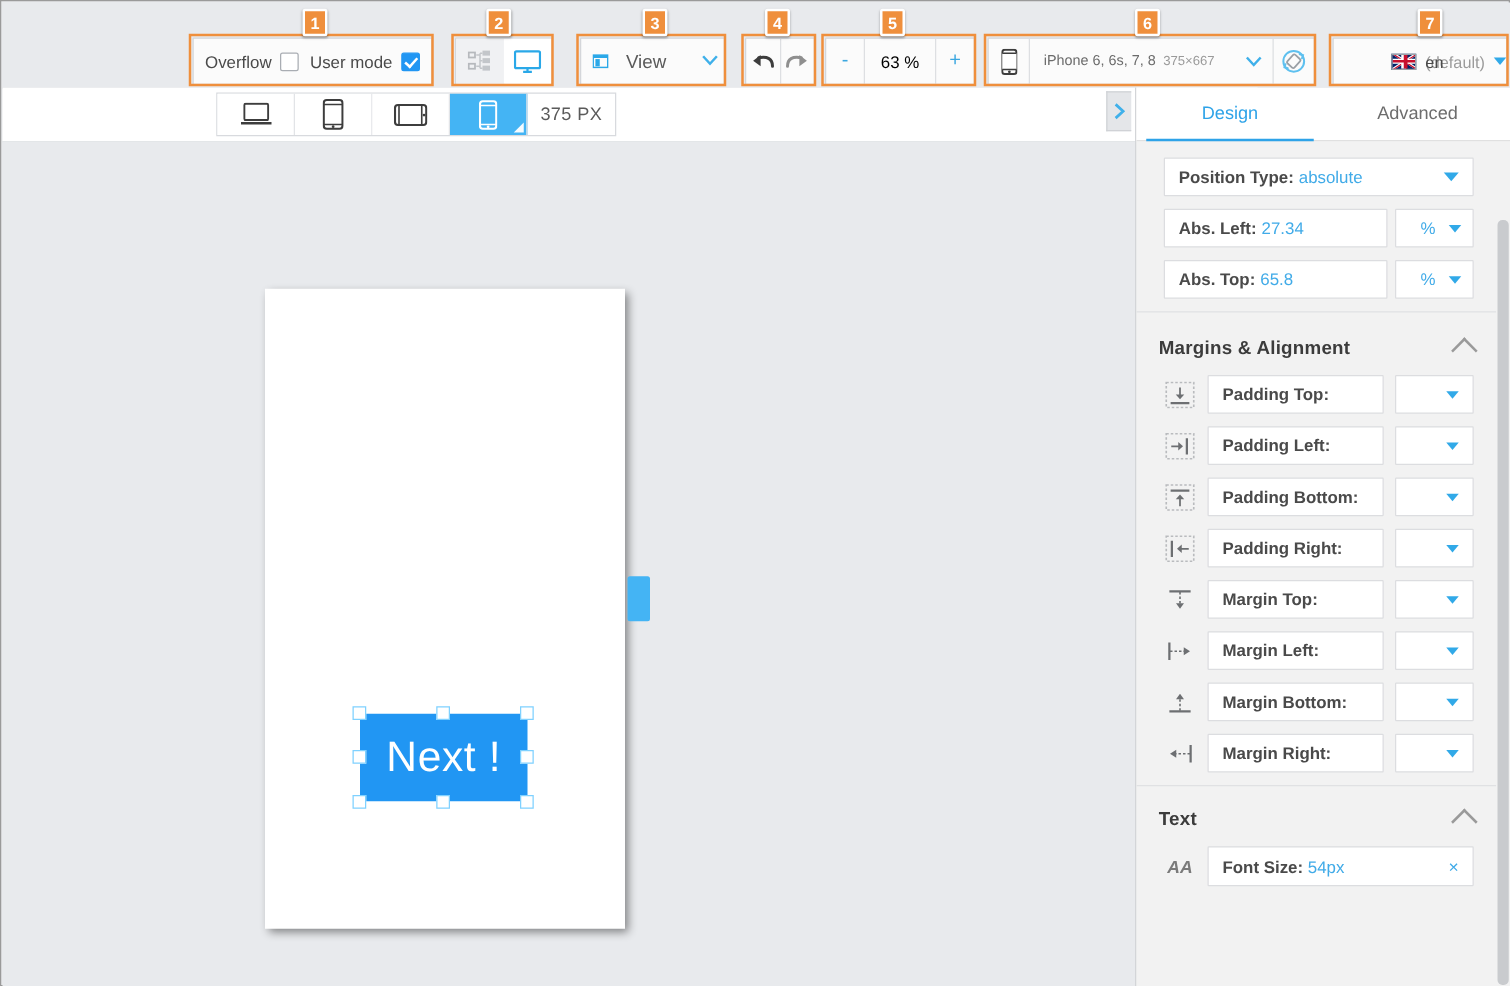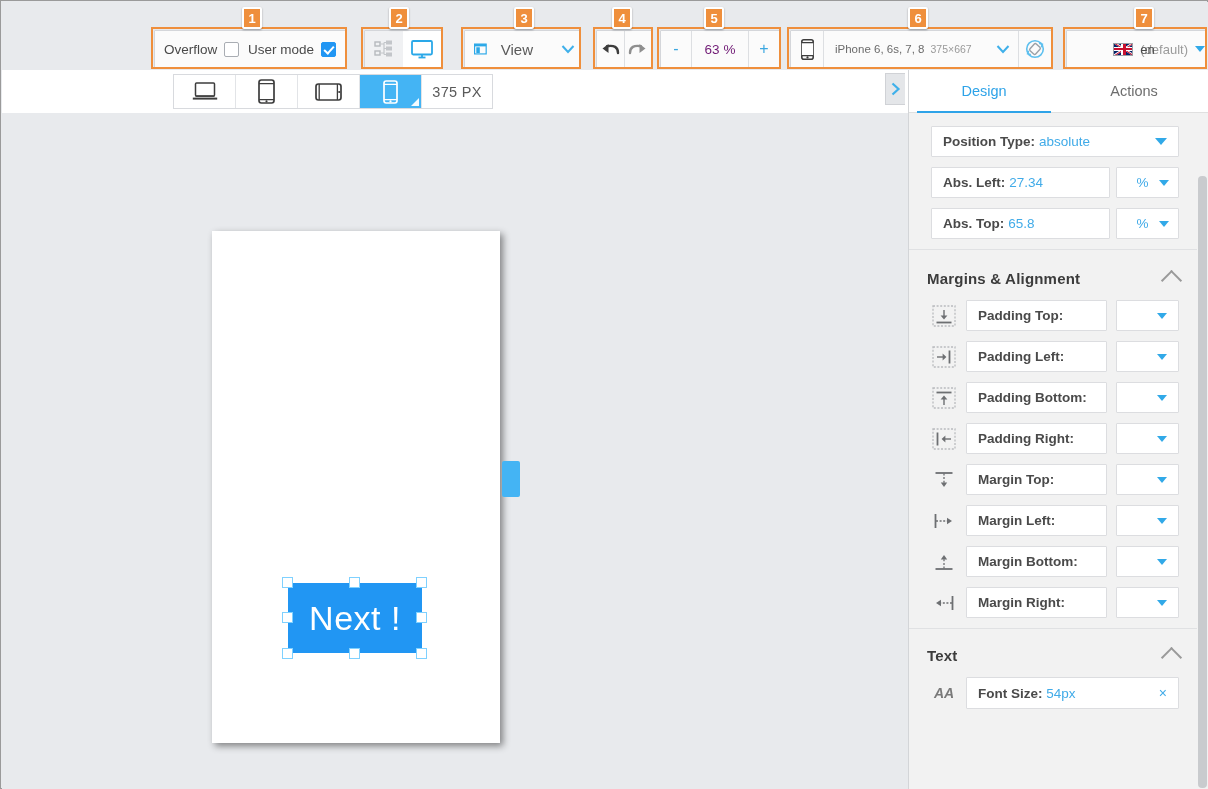--- a/index.html
+++ b/index.html
@@ -37,21 +37,21 @@
   .caret-blue{width:0;height:0;border-left:5px solid transparent;border-right:5px solid transparent;border-top:6px solid #31a9e8;}
   .caret-blue.lg{border-left-width:6px;border-right-width:6px;border-top-width:7px;}
 
   
   #g-undo{left:594px;width:56px;}
   #g-undo .tb-cell{width:27px;}
 
   
   #g-zoom{left:658px;width:120px;}
   #g-zoom .tb-cell{width:30px;font-size:16px;color:#3ba7e0;}
-  #g-zoom .zval{flex:1;font-size:13.5px;color:#701a75;justify-content:center;}
+  #g-zoom .zval{flex:1;font-size:13.5px;color:#000000;justify-content:center;}
 
   
   #g-device{left:788px;width:262px;}
   #g-device .dv-icon{width:32px;}
   #g-device .dv-name{flex:1;padding-left:11px;font-size:11.5px;color:#6b6b6b;justify-content:flex-start;gap:6px;}
   #g-device .dv-dim{font-size:10.5px;color:#9a9a9a;}
   #g-device .dv-caret{width:30px;}
   #g-device .dv-rot{width:32px;}
   .caret-sm{width:0;height:0;border-left:5px solid transparent;border-right:5px solid transparent;border-top:6px solid #31a9e8;}
 
@@ -82,21 +82,21 @@
   .dev-btn{width:62px;height:100%;display:flex;align-items:center;justify-content:center;border-right:1px solid #e2e4e7;box-sizing:border-box;background:#fff;}
   .dev-btn.sel{background:#44b4f4;position:relative;}
   .dev-btn.sel:after{content:"";position:absolute;right:2px;bottom:2px;border-style:solid;border-width:0 0 8px 8px;border-color:transparent transparent #fff transparent;opacity:.95;}
   .dev-px{width:70px;display:flex;align-items:center;justify-content:center;font-size:14.5px;color:#5a5a5a;letter-spacing:.3px;}
 
   
   .canvas{position:absolute;left:1px;top:112px;width:906px;height:676px;background:#e8eaed;overflow:hidden;}
   .page{position:absolute;left:210px;top:118px;width:288px;height:512px;background:#fff;box-shadow:3px 3px 7px rgba(0,0,0,.45);}
   .page-tab{position:absolute;left:500px;top:348px;width:18px;height:36px;background:#44b4f4;border-radius:2px;}
 
-  .sel-box{position:absolute;left:76px;top:352px;width:134px;height:70px;background:#2196f3;display:flex;align-items:center;justify-content:center;}
+  .sel-box{position:absolute;left:76px;top:340px;width:134px;height:70px;background:#2196f3;display:flex;align-items:center;justify-content:center;}
   .sel-box span{color:#fff;font-size:34px;font-family:"Liberation Sans",sans-serif;letter-spacing:.5px;line-height:1;}
   .h{position:absolute;width:11px;height:11px;background:#fff;border:1px solid #7fd1ff;box-sizing:border-box;}
 
   
   .panel{position:absolute;left:907px;top:69px;width:300px;height:719px;background:#f2f2f2;border-left:1px solid #d3d5d8;overflow:hidden;}
   .collapse-tab{position:absolute;left:884px;top:72px;width:20px;height:32px;background:#e4e6e9;border:1px solid #d0d2d6;border-right:none;
                 display:flex;align-items:center;justify-content:center;box-sizing:border-box;}
   .tabs{position:relative;height:42px;background:#fff;display:flex;align-items:stretch;border-bottom:1px solid #e0e0e0;}
   .tab{flex:1;display:flex;align-items:center;justify-content:center;font-size:14.5px;color:#6d6d6d;position:relative;}
   .tab.active{color:#2ea3e8;}
@@ -333,21 +333,21 @@
 
   <div class="collapse-tab">
     <svg width="11" height="14" viewBox="0 0 11 14">
       <path d="M2.5 1.5 L8.5 7 L2.5 12.5" fill="none" stroke="#3fb0ea" stroke-width="2.2"></path>
     </svg>
   </div>
 
   <div class="panel">
     <div class="tabs">
       <div class="tab active">Design</div>
-      <div class="tab">Actions</div>
+      <div class="tab">Advanced</div>
     </div>
 
     <div class="panel-body">
 
       <div class="sect">
         <div class="row full">
           <div class="fld">
             <b>Position Type:</b>
             <span class="val">absolute</span>
             <span style="flex:1"></span>

